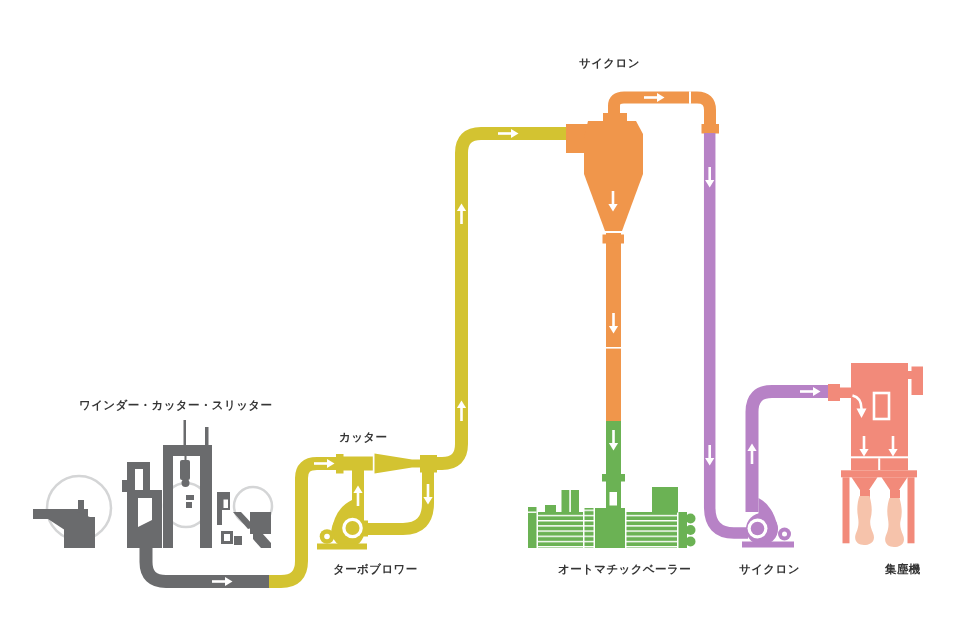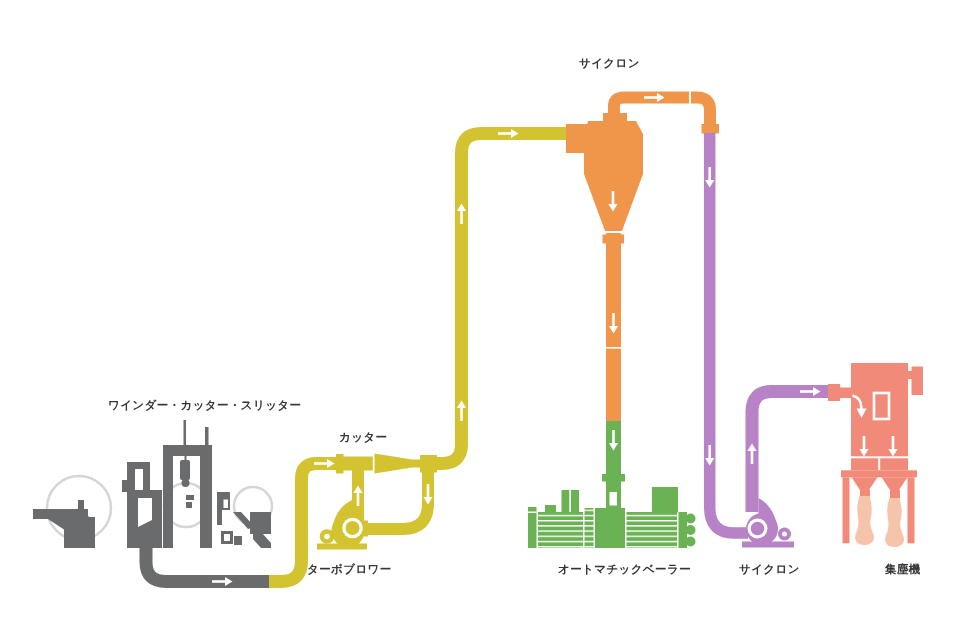--- a/index.html
+++ b/index.html
@@ -187,19 +187,19 @@
     <polygon class="fs" points="851.5,477.3 877.5,477.3 869,490 860,490"></polygon>
     <rect class="fs" x="860" y="490" width="10" height="8"></rect>
     <polygon class="fs" points="881.5,477.3 907.5,477.3 899,490 890,490"></polygon>
     <rect class="fs" x="890" y="490" width="10" height="8"></rect>
     <use href="#bag"></use>
     <use href="#bag" x="30" y="2"></use>
   </g>
 </svg>
 
   <div class="lbl" style="left:579px;top:56px">サイクロン</div>
-  <div class="lbl" style="left:108px;top:398px">ワインダー・カッター・スリッター</div>
+  <div class="lbl" style="left:79px;top:398px">ワインダー・カッター・スリッター</div>
   <div class="lbl" style="left:339px;top:430px">カッター</div>
-  <div class="lbl" style="left:307px;top:562px">ターボブロワー</div>
+  <div class="lbl" style="left:333px;top:562px">ターボブロワー</div>
   <div class="lbl" style="left:558px;top:562px">オートマチックベーラー</div>
   <div class="lbl" style="left:739px;top:562px">サイクロン</div>
   <div class="lbl" style="left:885px;top:562px">集塵機</div>
 </div>
 
 </body></html>

